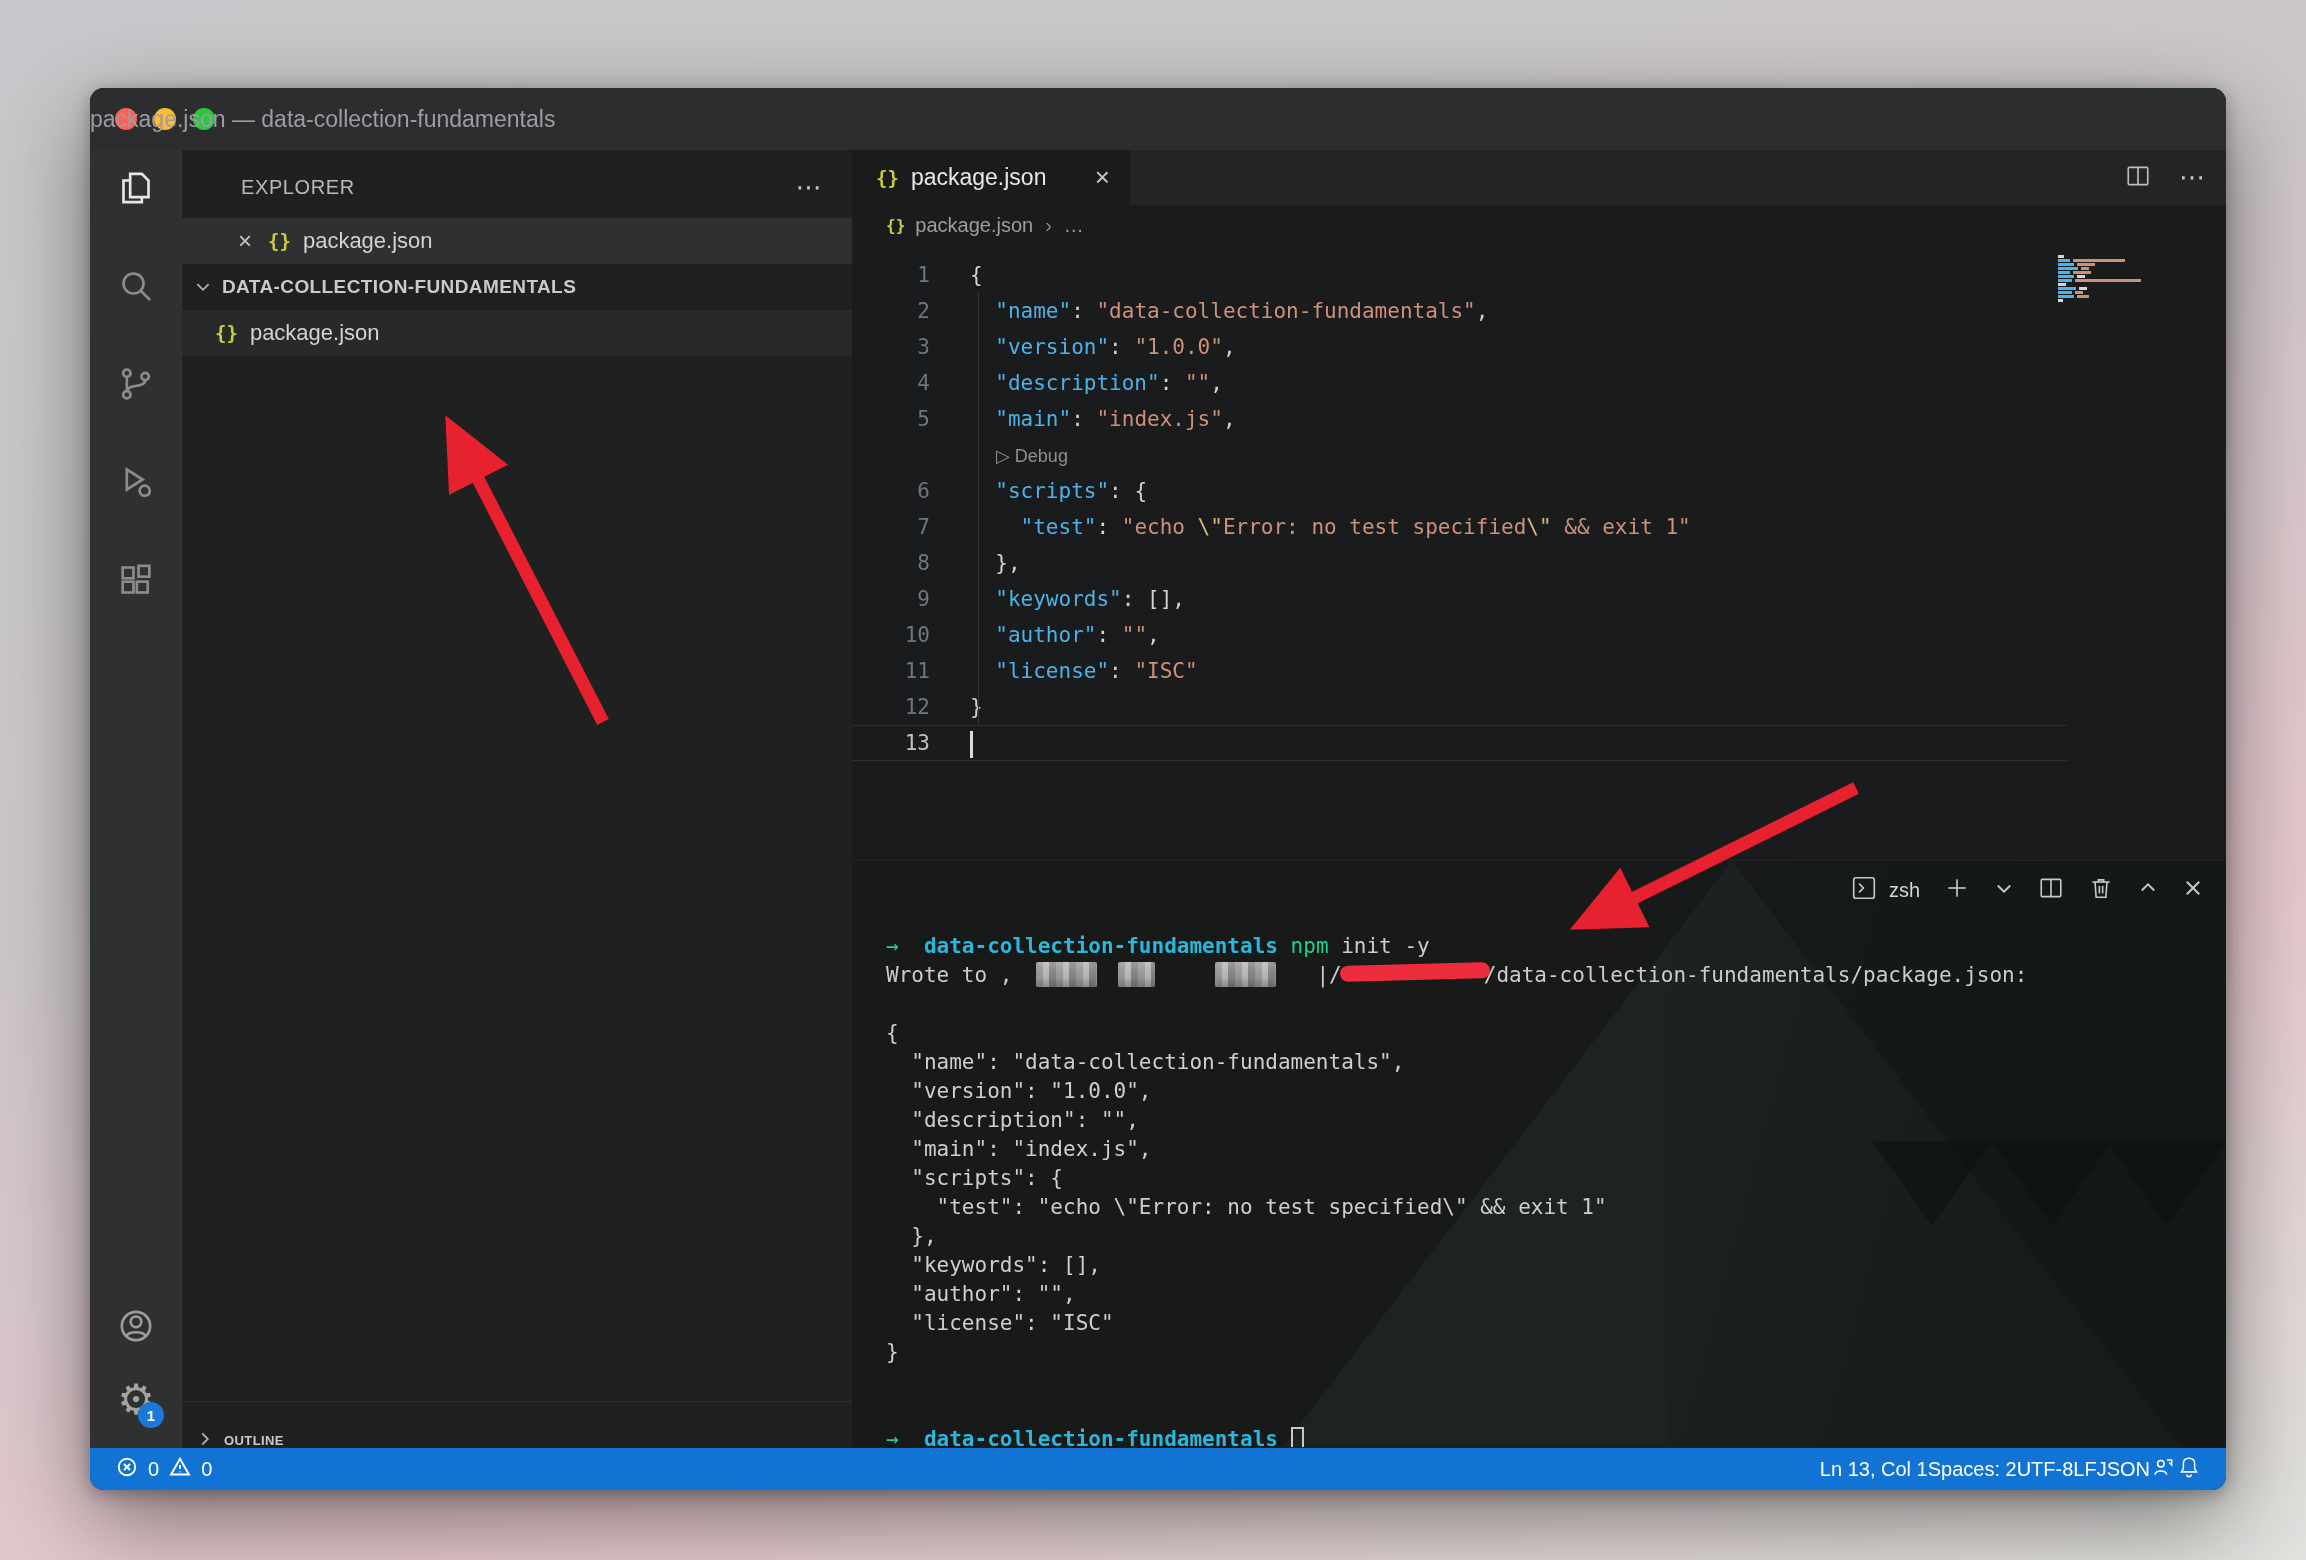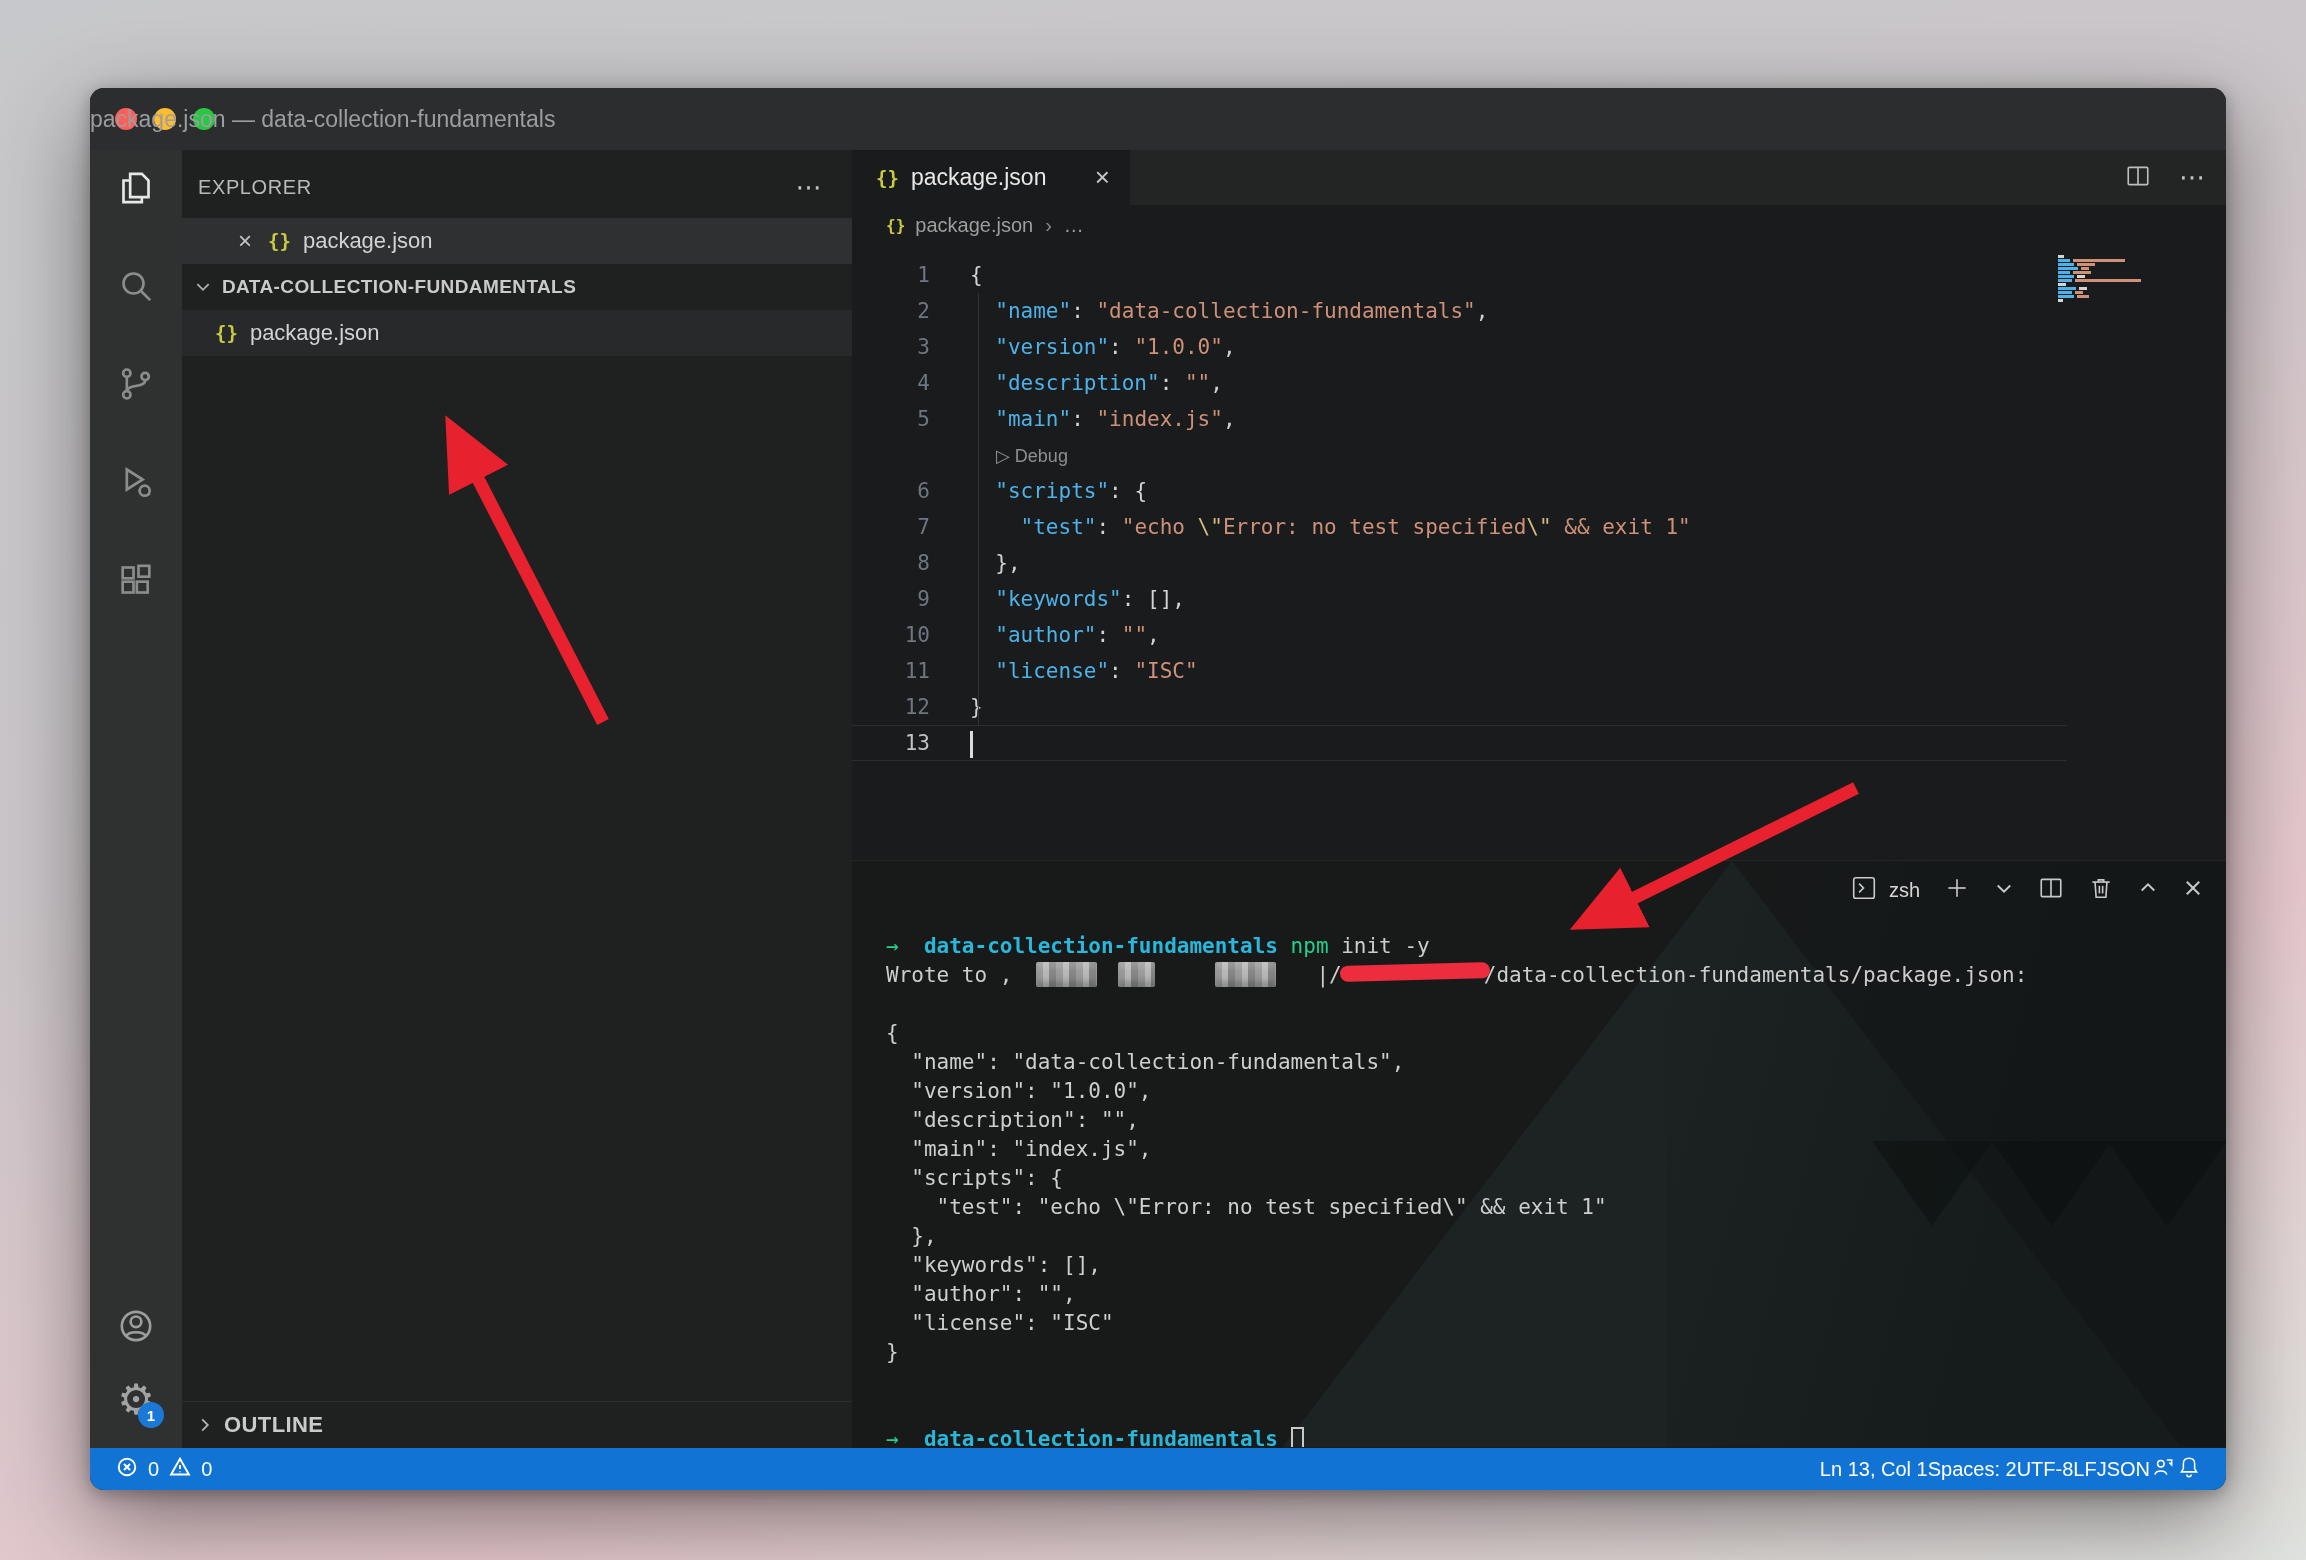--- a/index.html
+++ b/index.html
@@ -23,33 +23,33 @@
   .abar-item svg{stroke:#8b8c8c;fill:none;stroke-width:1.6;}
   .abar-item.active svg{stroke:#e6e7e7;}
   .abar-spacer{flex:1;}
   .abar-bottom{width:48px;height:48px;margin-bottom:24px;display:flex;align-items:center;justify-content:center;position:relative;}
   .abar-bottom svg{stroke:#9c9d9d;fill:none;stroke-width:1.6;}
   .gear-glyph{font-size:42px;color:#a2a3a3;line-height:42px;}
   .badge{position:absolute;right:-4px;bottom:-4px;width:26px;height:26px;border-radius:50%;
          background:#1a79d6;color:#fff;font-size:15px;font-weight:bold;display:flex;align-items:center;justify-content:center;}
   
   .sidebar{position:absolute;left:92px;top:0;width:670px;height:100%;background:#1f2121;color:#cfcfcf;}
-  .sb-header{height:68px;box-sizing:border-box;padding:26px 0 0 16px;font-size:20px;color:#b9b9bb;letter-spacing:.6px;position:relative;}
+  .sb-header{height:68px;box-sizing:border-box;padding:26px 0 0 59px;font-size:20px;color:#b9b9bb;letter-spacing:.6px;position:relative;}
   .sb-more{position:absolute;right:30px;top:22px;font-size:26px;color:#c3c3c3;cursor:default;}
   .sb-sect{height:46px;display:flex;align-items:center;font-size:19px;font-weight:bold;color:#cacaca;letter-spacing:.4px;}
   .sb-sect .chev{margin:0 10px 0 12px;display:flex;}
   .sb-row{height:46px;display:flex;align-items:center;font-size:22px;color:#d3d3d3;}
   .sb-row.sel1{background:#2e3032;}
   .sb-row.sel2{background:#27292b;}
   .sb-close{margin-left:56px;color:#c3c3c3;font-size:24px;}
   .braces{color:#cbcb41;font-family:"DejaVu Sans Mono",monospace;font-weight:bold;font-size:19px;}
   .sb-row .braces{margin:0 12px 0 16px;}
   .sb-row.sel2 .braces{margin-left:33px;}
   .sb-outline{position:absolute;left:0;right:0;bottom:0;height:46px;border-top:1px solid #2c2e2e;
-              display:flex;align-items:center;font-size:22px;font-weight:bold;color:#cacaca;letter-spacing:.4px;}
+              display:flex;align-items:flex-end;font-size:13px;font-weight:bold;color:#cacaca;letter-spacing:.4px;}
   .sb-outline .chev{margin:0 10px 0 14px;display:flex;}
   
   .main{position:absolute;left:762px;top:0;width:1374px;height:100%;background:#1a1b1c;}
   .tabstrip{position:absolute;left:0;top:0;right:0;height:55px;background:#232525;display:flex;}
   .tab{width:278px;height:55px;background:#1a1b1c;display:flex;align-items:center;box-sizing:border-box;padding:0 20px 0 24px;}
   .tab .braces{margin-right:12px;}
   .tab-label{color:#e8e8e8;font-size:23px;flex:1;}
   .tab-close{color:#c5c5c5;font-size:26px;}
   .strip-actions{position:absolute;right:20px;top:0;height:55px;display:flex;align-items:center;gap:28px;}
   .strip-actions svg{stroke:#bdbdbd;fill:none;stroke-width:1.5;}

